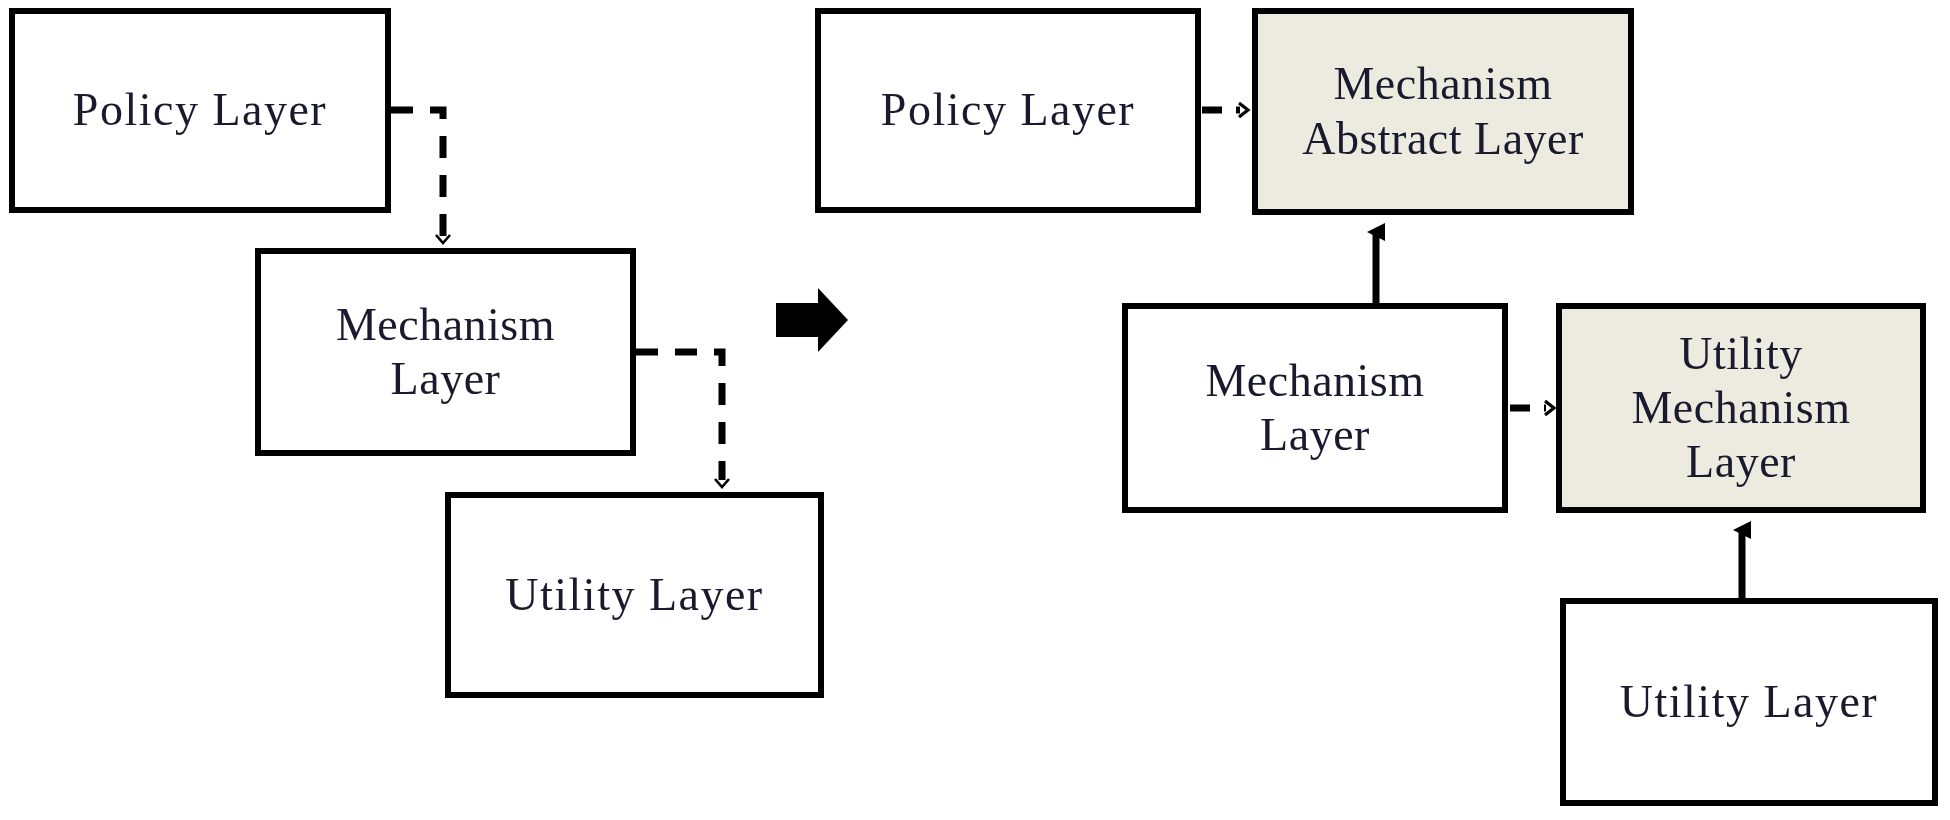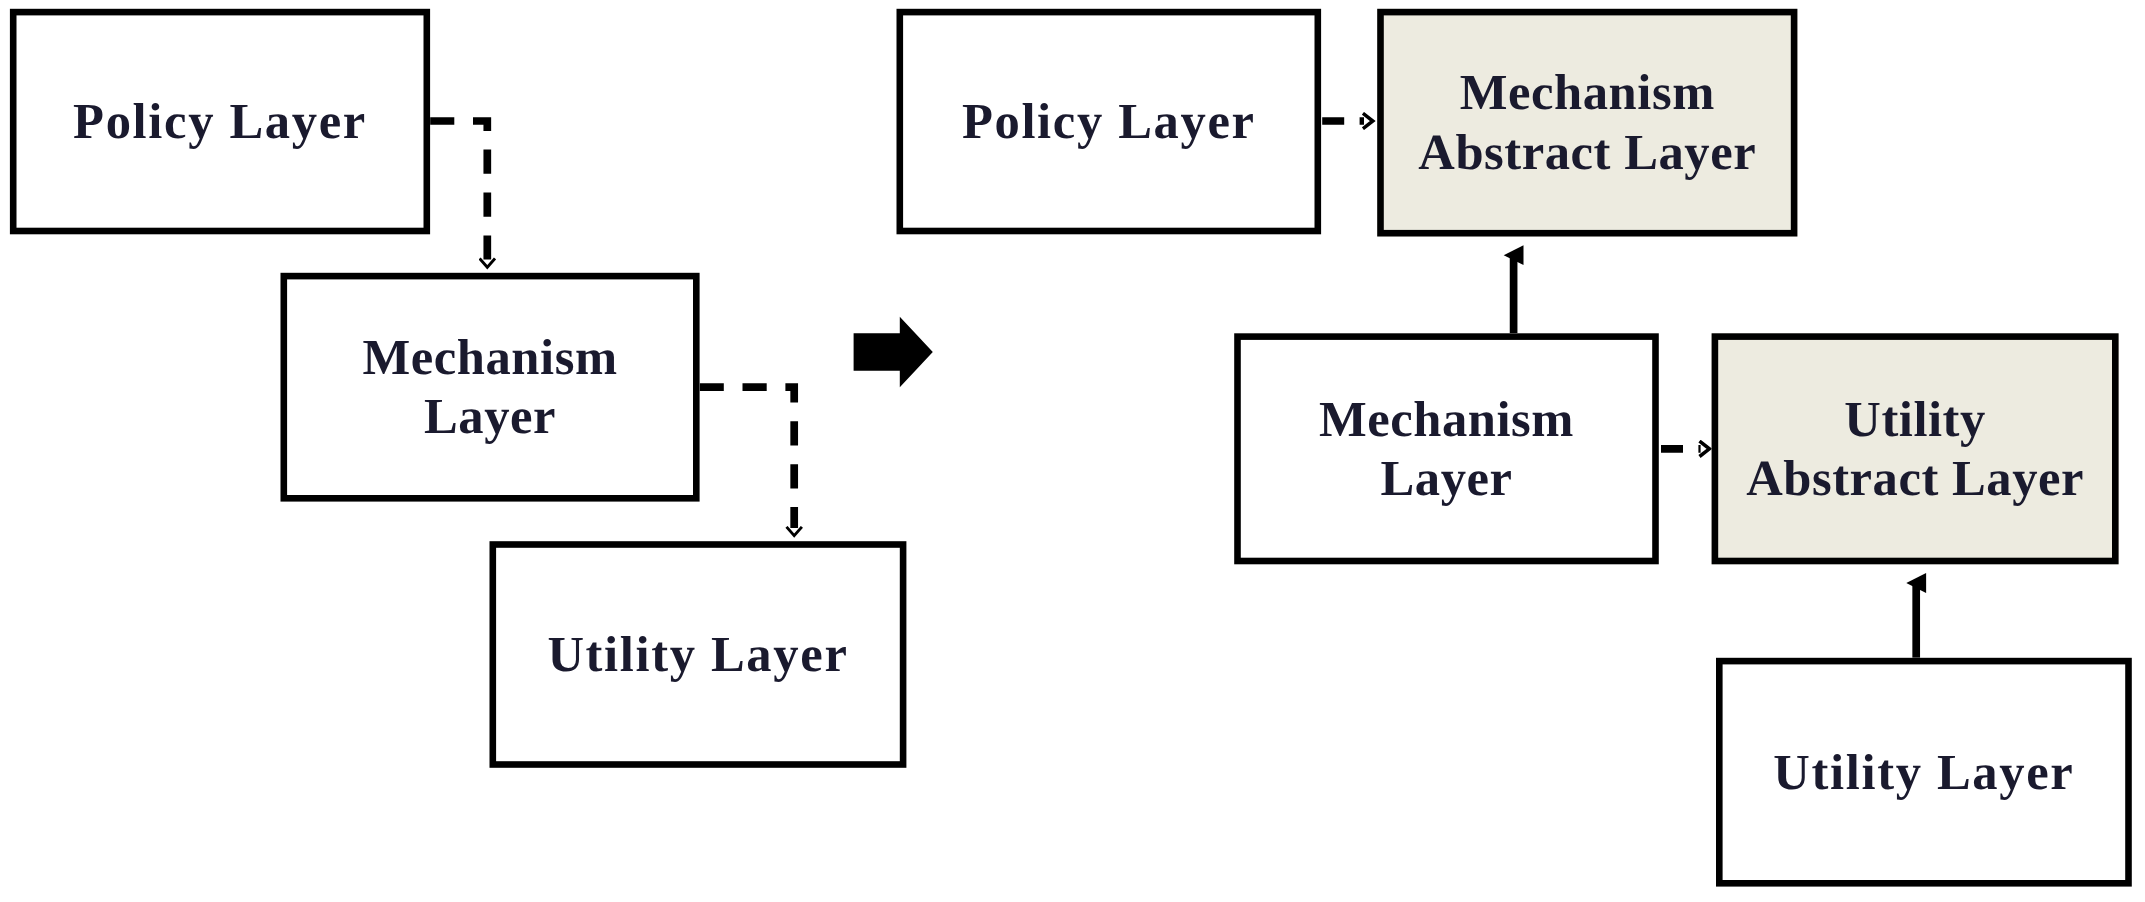--- a/index.html
+++ b/index.html
@@ -10,21 +10,20 @@
   }
   body {
     font-family: "Liberation Serif", "DejaVu Serif", serif;
   }
   #diagram-root {
     position: relative;
     width: 1950px;
     height: 820px;
     background: #ffffff;
     overflow: hidden;
-    font-weight: bold;
   }
   .svg-layer {
     position: absolute;
     left: 0;
     top: 0;
     width: 1950px;
     height: 820px;
     pointer-events: none;
   }
   .node {
@@ -135,20 +134,20 @@
 Abstract Layer</span>
   </div>
 
   <div class="node" id="node-right-mech">
     <span class="node-label">Mechanism
 Layer</span>
   </div>
 
   <div class="node shaded" id="node-right-utility-abs">
     <span class="node-label">Utility
-Abstract Layer</span>
+Mechanism Layer</span>
   </div>
 
   <div class="node" id="node-right-utility">
     <span class="node-label">Utility  Layer</span>
   </div>
 
 </div>
 
 </body></html>

